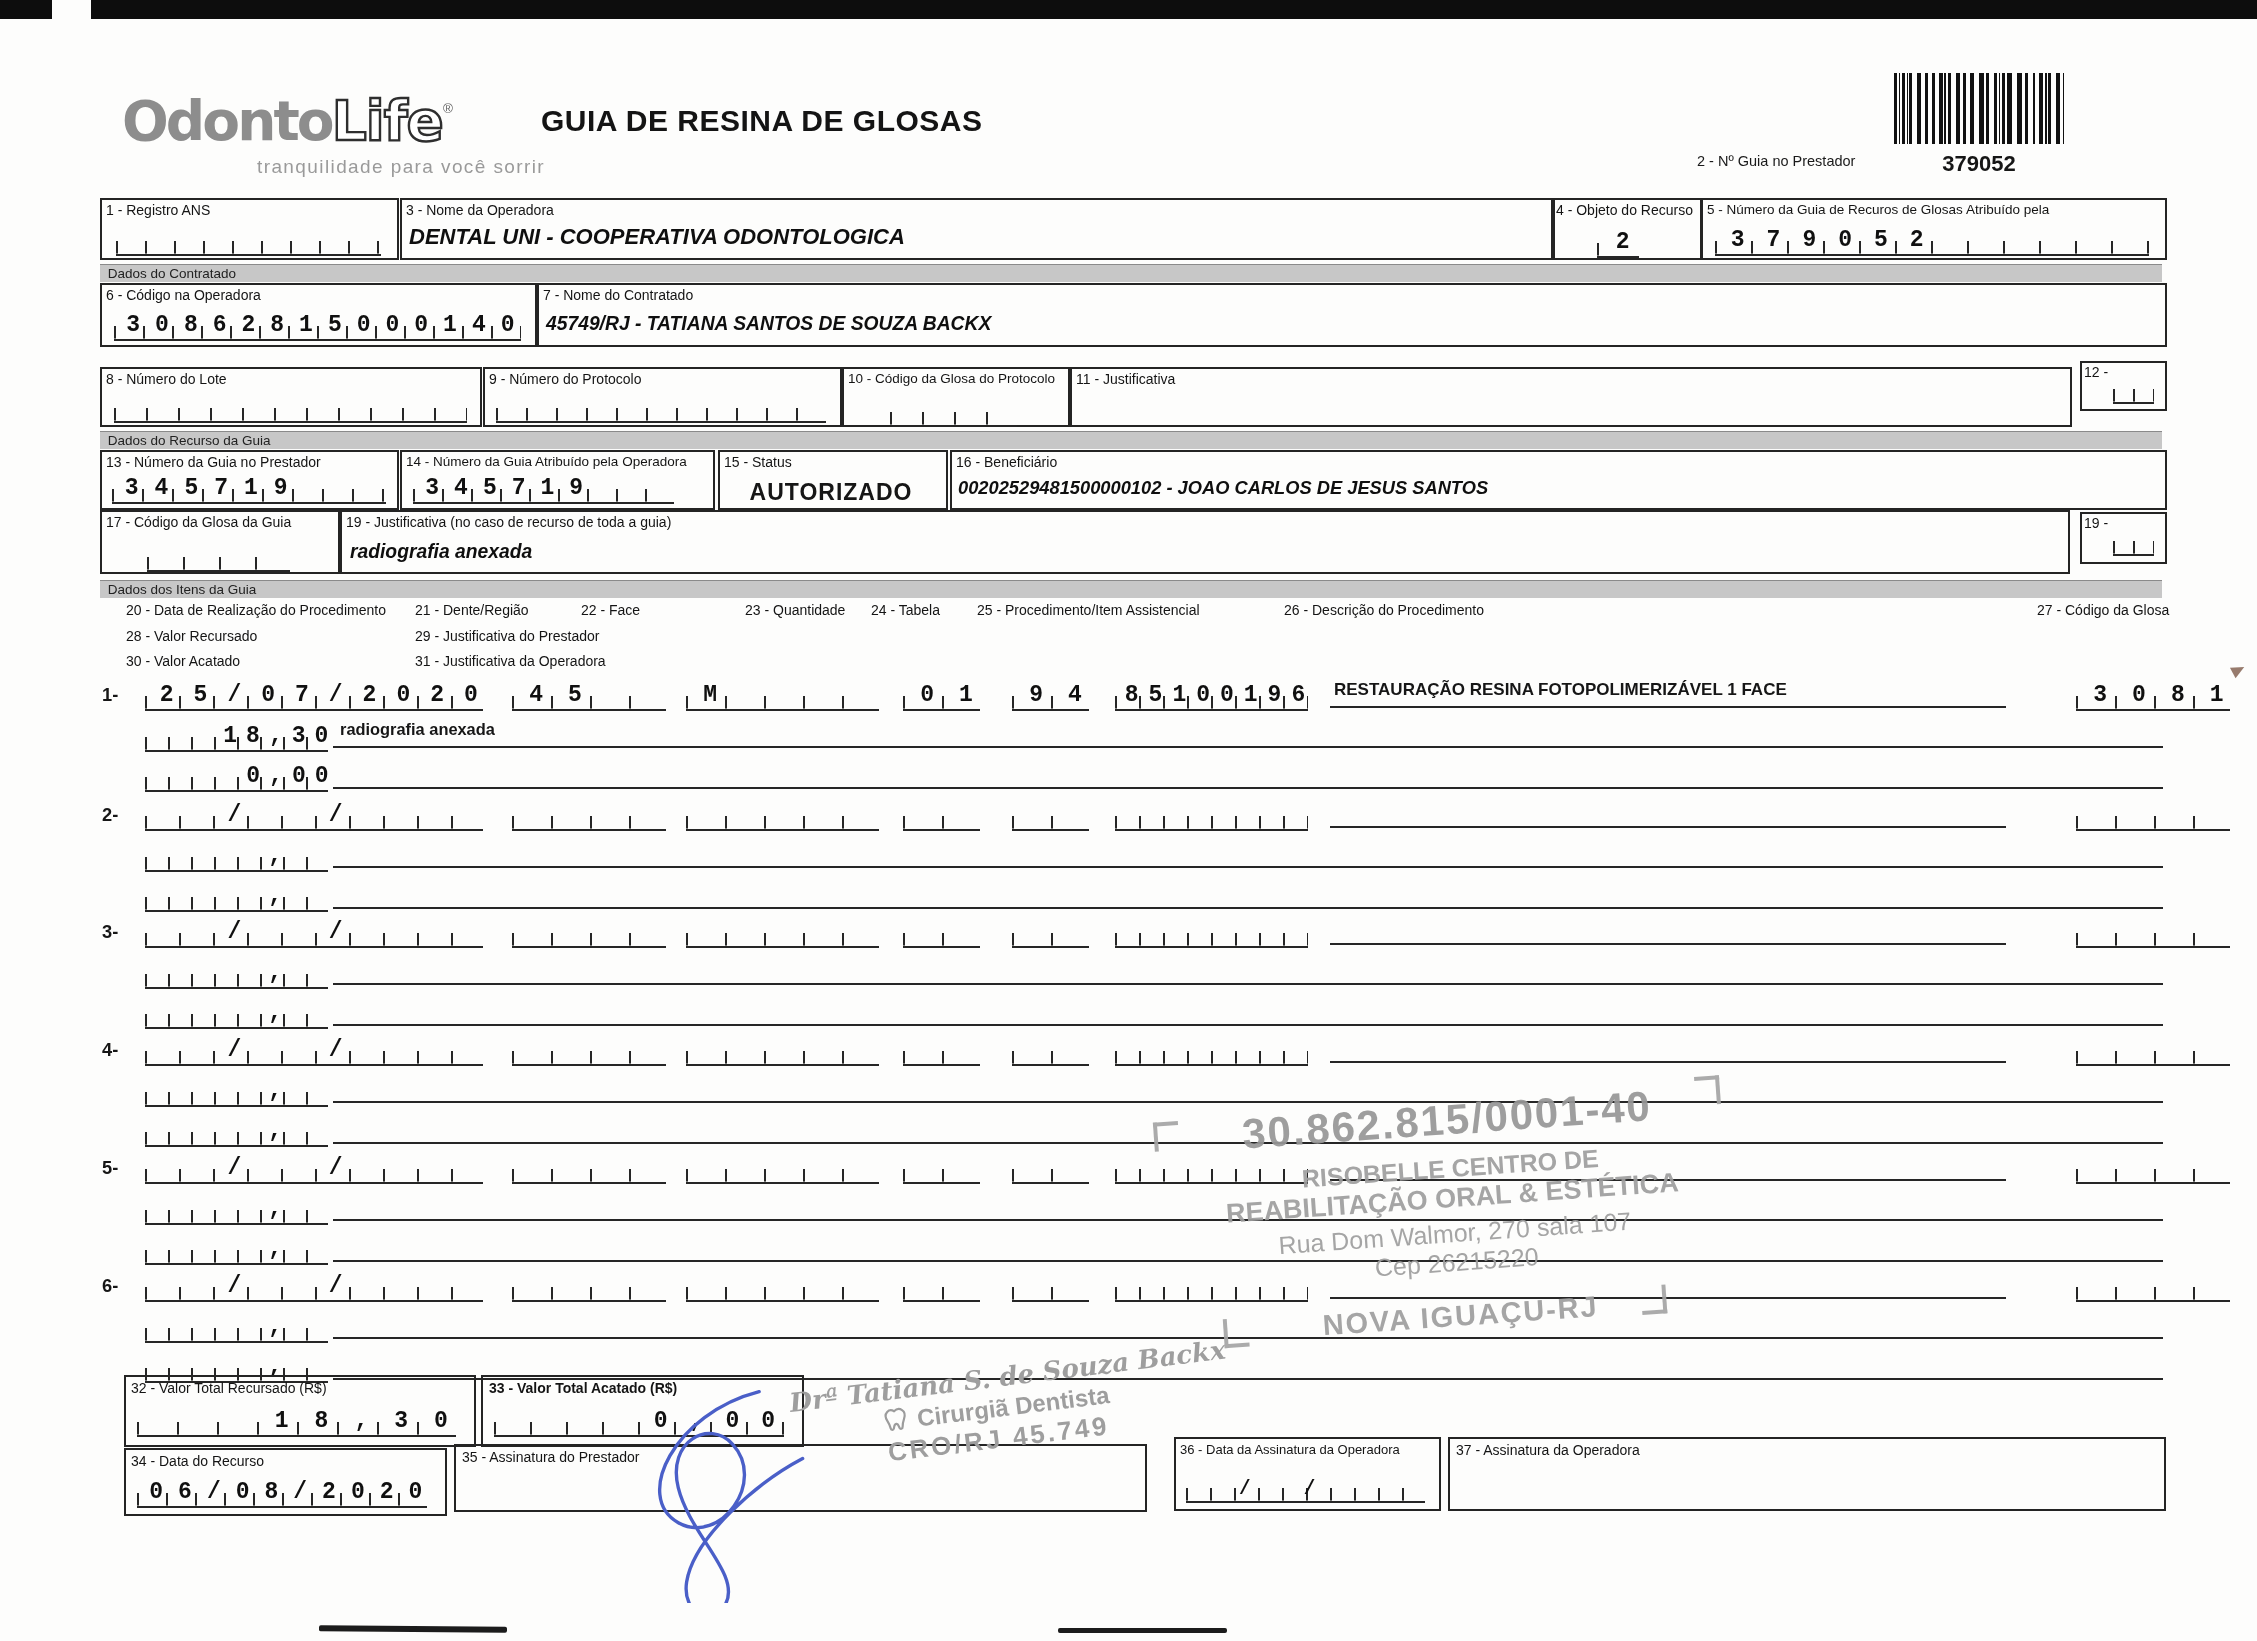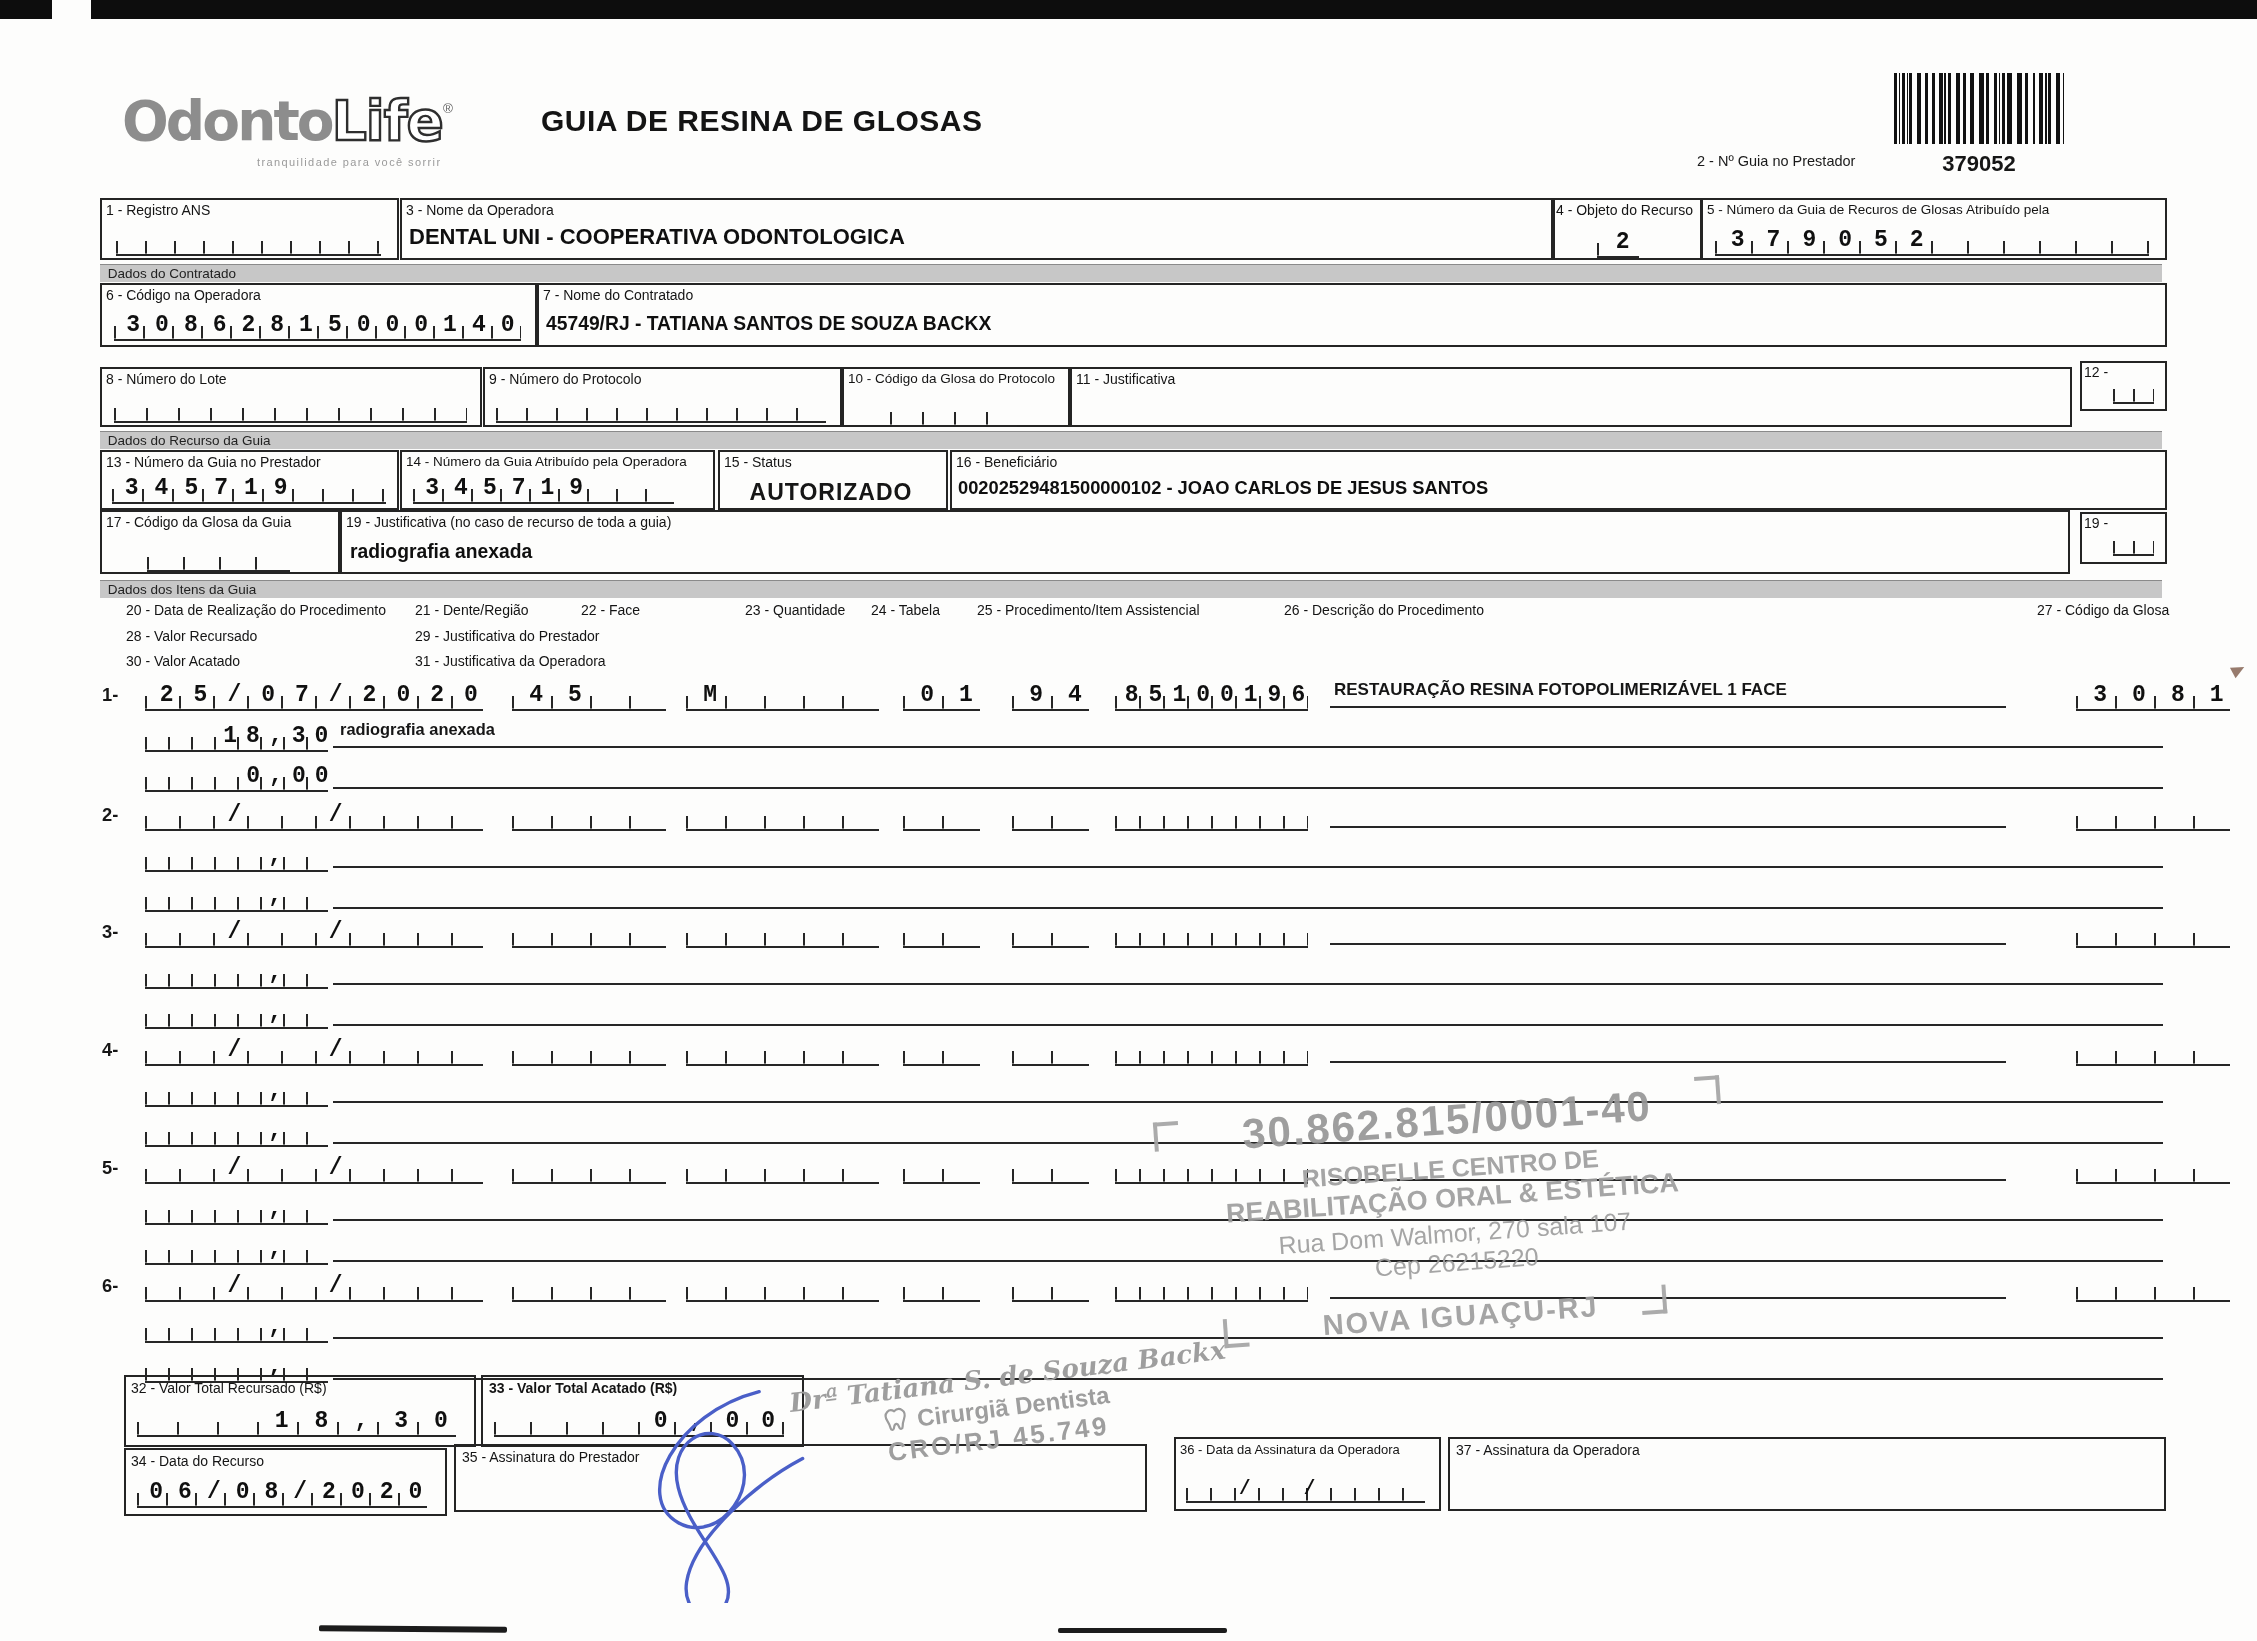--- a/index.html
+++ b/index.html
@@ -10,21 +10,21 @@
   .topbar{position:absolute;left:0;top:0;width:2257px;height:19.3px;background:#0d0d0d;}
   .topbar-notch{position:absolute;left:52px;top:0;width:39px;height:19.3px;background:#fdfdfc;}
   .bottom-mark{position:absolute;height:5.8px;background:#1c1c1c;border-radius:1.9px;}
   .arrow-artifact{position:absolute;width:0;height:0;border-left:13.5px solid #7d5a49;
         border-top:6.8px solid transparent;border-bottom:6.8px solid transparent;transform:rotate(-28deg);opacity:.8;}
   
   .logo-odonto{font-family:"DejaVu Sans",sans-serif;font-weight:800;font-size:55px;color:#8d8d8d;letter-spacing:-2.9px;}
   .logo-life{font-family:"DejaVu Sans",sans-serif;font-weight:800;font-size:55px;color:#fff;
         -webkit-text-stroke:2.4px #2e2e2e;letter-spacing:-1px;}
   .logo-reg{font-size:13.5px;color:#666;vertical-align:27px;}
-  .tagline{font-size:11px;color:#9a9a9a;letter-spacing:1.4px;}
+  .tagline{font-size:19px;color:#9a9a9a;letter-spacing:1.4px;}
   .title{font-size:30px;font-weight:bold;color:#141414;letter-spacing:0.5px;}
   .barcode{position:absolute;left:1894px;top:73px;width:170px;height:71px;
         background:
           repeating-linear-gradient(90deg,#111 0 2.9px,transparent 2.9px 7.7px),
           repeating-linear-gradient(90deg,#111 0 1.9px,transparent 1.9px 12.6px),
           repeating-linear-gradient(90deg,transparent 0 4.8px,#111 4.8px 5.8px,transparent 5.8px 20px);}
   .barcode-num{position:absolute;left:1894px;top:151px;width:170px;text-align:center;
         font-size:22px;font-weight:bold;}
   .small-lbl{font-size:14.5px;color:#1a1a1a;}
   
@@ -35,21 +35,21 @@
   
   .comb{position:absolute;height:33px;border-bottom:2.9px solid #262626;
         background:repeating-linear-gradient(90deg,#262626 0 1.9px,transparent 1.9px var(--cw)) left bottom/100% 12.6px no-repeat;}
   .comb .val{position:absolute;bottom:1px;left:0;font-family:"Liberation Mono",monospace;font-weight:bold;
         font-size:23px;color:#101010;white-space:pre;
         letter-spacing:calc(var(--cw) - 14px);
         padding-left:calc((var(--cw) - 14px)/2 + 4.8px);}
   .indent3 .val{padding-left:calc(3*var(--cw) + (var(--cw) - 14px)/2 + 4.8px);}
   .indent4 .val{padding-left:calc(4*var(--cw) + (var(--cw) - 14px)/2 + 4.8px);}
   .uline{position:absolute;height:0;border-bottom:2.9px solid #262626;}
-  .boxval{position:absolute;font-weight:bold;color:#0f0f0f;white-space:nowrap;}
+  .boxval{position:absolute;font-weight:bold;color:#0f0f0f;white-space:nowrap;font-style:italic;}
   
   .colhdr{position:absolute;font-size:14px;color:#141414;white-space:nowrap;}
   .irow{position:absolute;left:0;width:2257px;height:116px;}
   .irow .rnum{position:absolute;left:102px;top:7.7px;font-size:18.3px;font-weight:bold;}
   .irow .desc{position:absolute;left:1145px;top:3.9px;font-size:17px;font-weight:bold;white-space:nowrap;}
   .irow .just{position:absolute;left:340px;top:44px;font-size:16.4px;font-weight:bold;}
   
   .clinic-stamp{position:absolute;left:1154px;top:1096px;width:599px;transform:rotate(-4deg);
         color:var(--stamp-gray,#9e9e9e);text-align:center;z-index:6;opacity:.92;}
   .clinic-stamp .cnpj{font-size:42px;font-weight:bold;letter-spacing:1.9px;color:#979797;}

